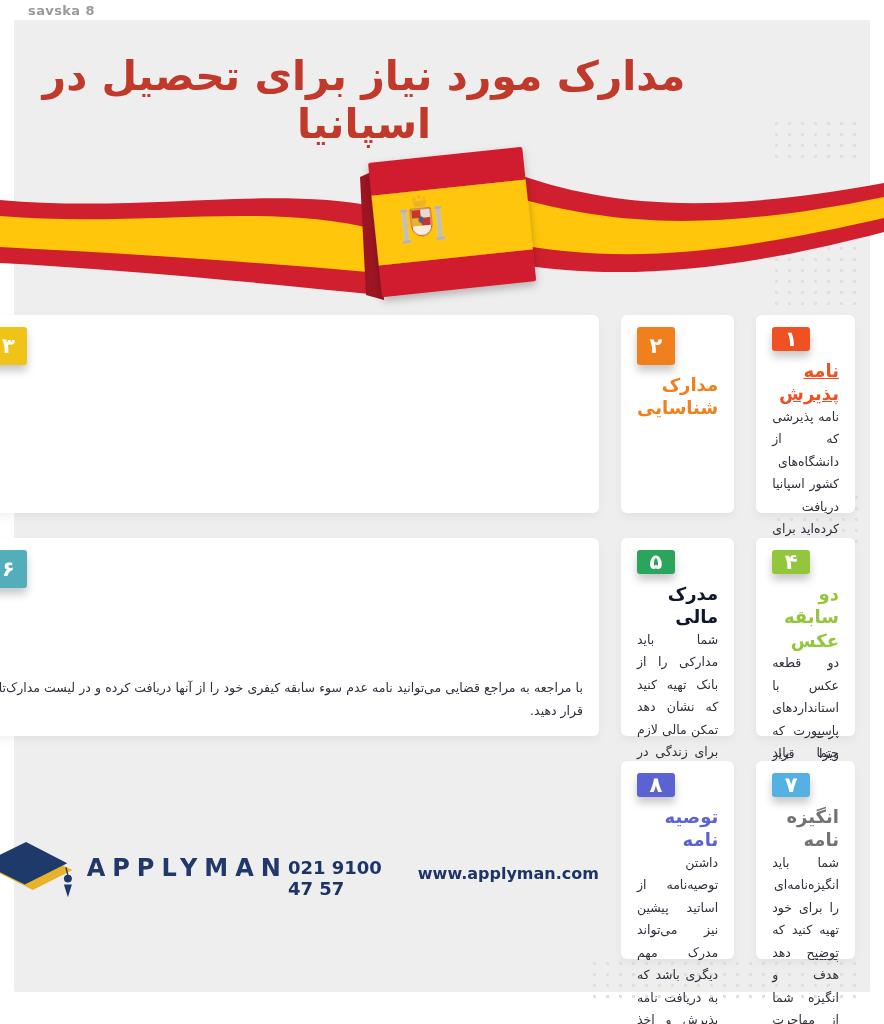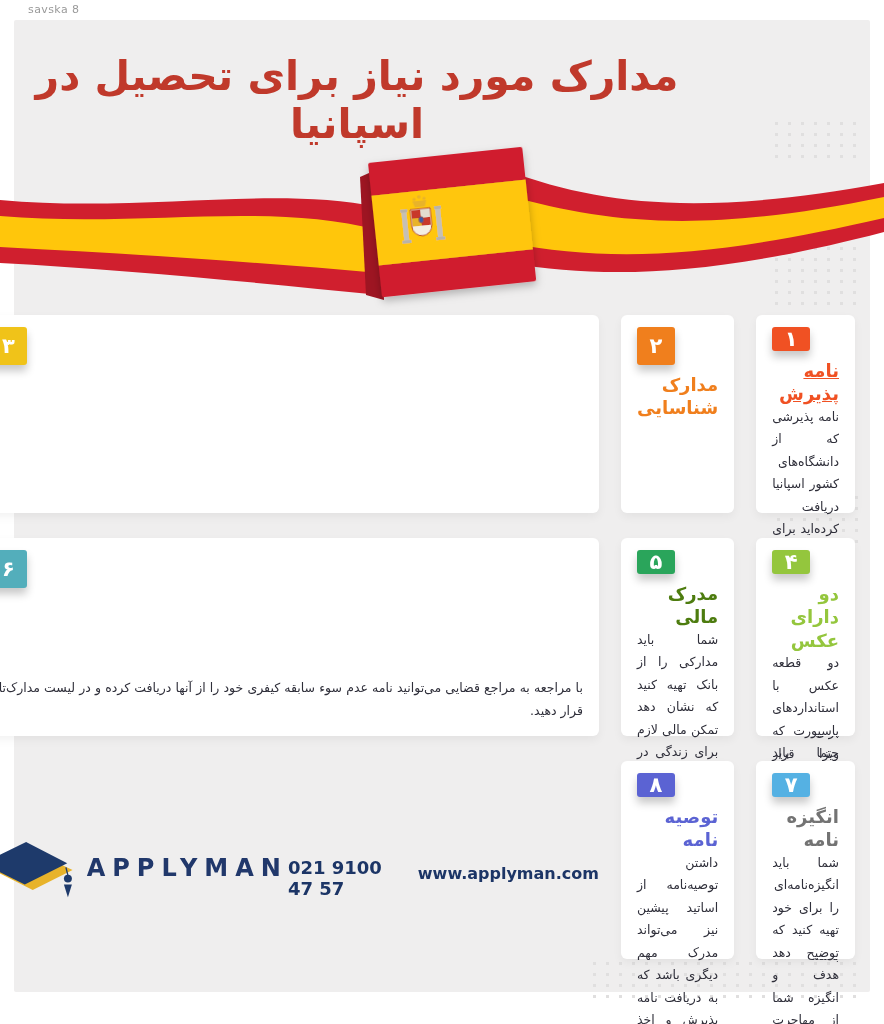--- a/index.html
+++ b/index.html
@@ -1,29 +1,30 @@
 <!DOCTYPE html>
 <html lang="fa"><head>
 <meta charset="utf-8">
 <style>
   * { margin:0; padding:0; box-sizing:border-box; }
   body {
     width:884px; height:1024px; position:relative; overflow:hidden;
     background:#ffffff; font-family:"DejaVu Sans", sans-serif;
   }
   .corner-note{
-    position:absolute; top:3px; left:28px; font-size:11px; color:#9a9a9a;
+    position:absolute; top:3px; left:28px; font-size:13px; color:#9a9a9a;
     letter-spacing:.4px;
+    font-weight:bold;
   }
   .panel{
     position:absolute; left:14px; top:20px; width:856px; height:972px;
     background:#efeeee; border-radius:2px;
   }
   .main-title{
-    position:absolute; top:52px; left:5px; width:704px; text-align:center;
+    position:absolute; top:52px; left:12px; width:704px; text-align:center;
     font-size:41px; font-weight:bold; direction:rtl;
   }
   .dots{
     position:absolute;
     background-image:radial-gradient(circle,#e0dfdf 1.5px, transparent 1.8px);
     background-size:13px 11px;
   }
   .flag-wrap{ position:absolute; left:0; top:135px; width:884px; height:195px; }
   .cards-grid{
     position:absolute; left:55px; top:315px; width:800px;
@@ -133,27 +134,27 @@
     <div class="badge" style="background-color: rgb(240, 127, 29);">۲</div>
     <h3 class="card-title" style="color: rgb(240, 127, 29);">مدارک شناسایی</h3>
   </div>
 
   <div class="card">
     <div class="badge" style="background-color: rgb(240, 195, 25);">۳</div>
   </div>
 
   <div class="card">
     <div class="badge" style="background-color: rgb(148, 198, 61);">۴</div>
-    <h3 class="card-title" style="color: rgb(148, 198, 61);">دو دارای عکس</h3>
+    <h3 class="card-title" style="color: rgb(148, 198, 61);">دو سابقه عکس</h3>
     <p class="card-body">دو قطعه عکس با استانداردهای پاسپورت که حتما باید دارای پس‌زمینه سفید باشند و تصویر صورت شما نیز در آن به‌صورت واضح آمده باشد.</p>
   </div>
 
   <div class="card">
     <div class="badge" style="background-color: rgb(42, 165, 91);">۵</div>
-    <h3 class="card-title" style="color: #4d7c0f;">مدرک مالی</h3>
+    <h3 class="card-title" style="color: #0f172a;">مدرک مالی</h3>
     <p class="card-body">شما باید مدارکی را از بانک تهیه کنید که نشان دهد تمکن مالی لازم برای زندگی در کشور اسپانیا را دارید. این مدارک حتما باید توسط بانک شما به تایید برسند.</p>
   </div>
 
   <div class="card">
     <div class="badge" style="background-color: rgb(83, 174, 187);">۶</div>
     <p class="card-body">با مراجعه به مراجع قضایی می‌توانید نامه عدم سوء سابقه کیفری خود را از آنها دریافت کرده و در لیست مدارک‌تان قرار دهید.</p>
   </div>
 
   <div class="card">
     <div class="badge" style="background-color: rgb(85, 177, 227);">۷</div>

